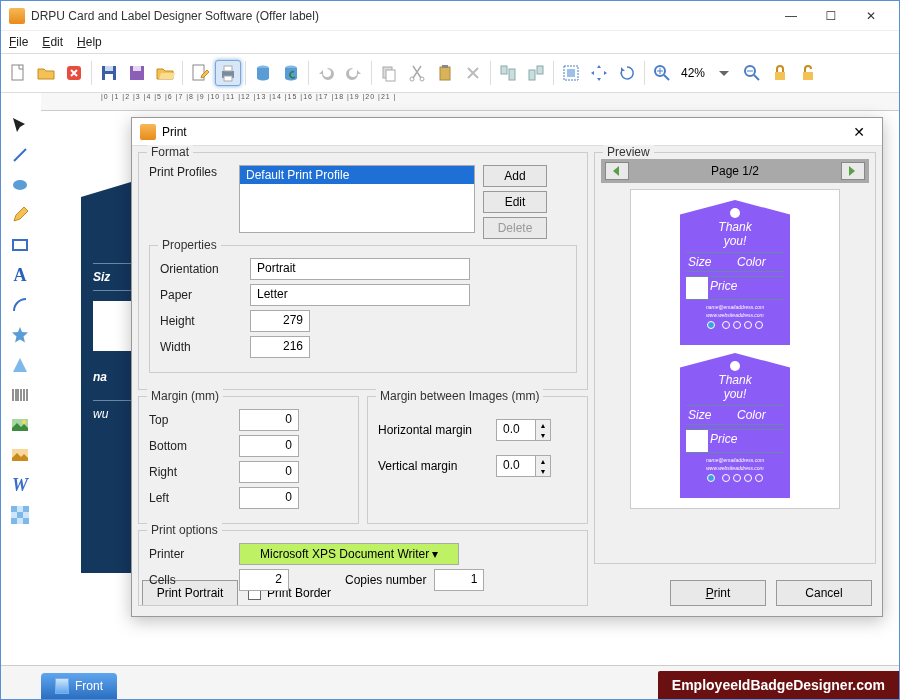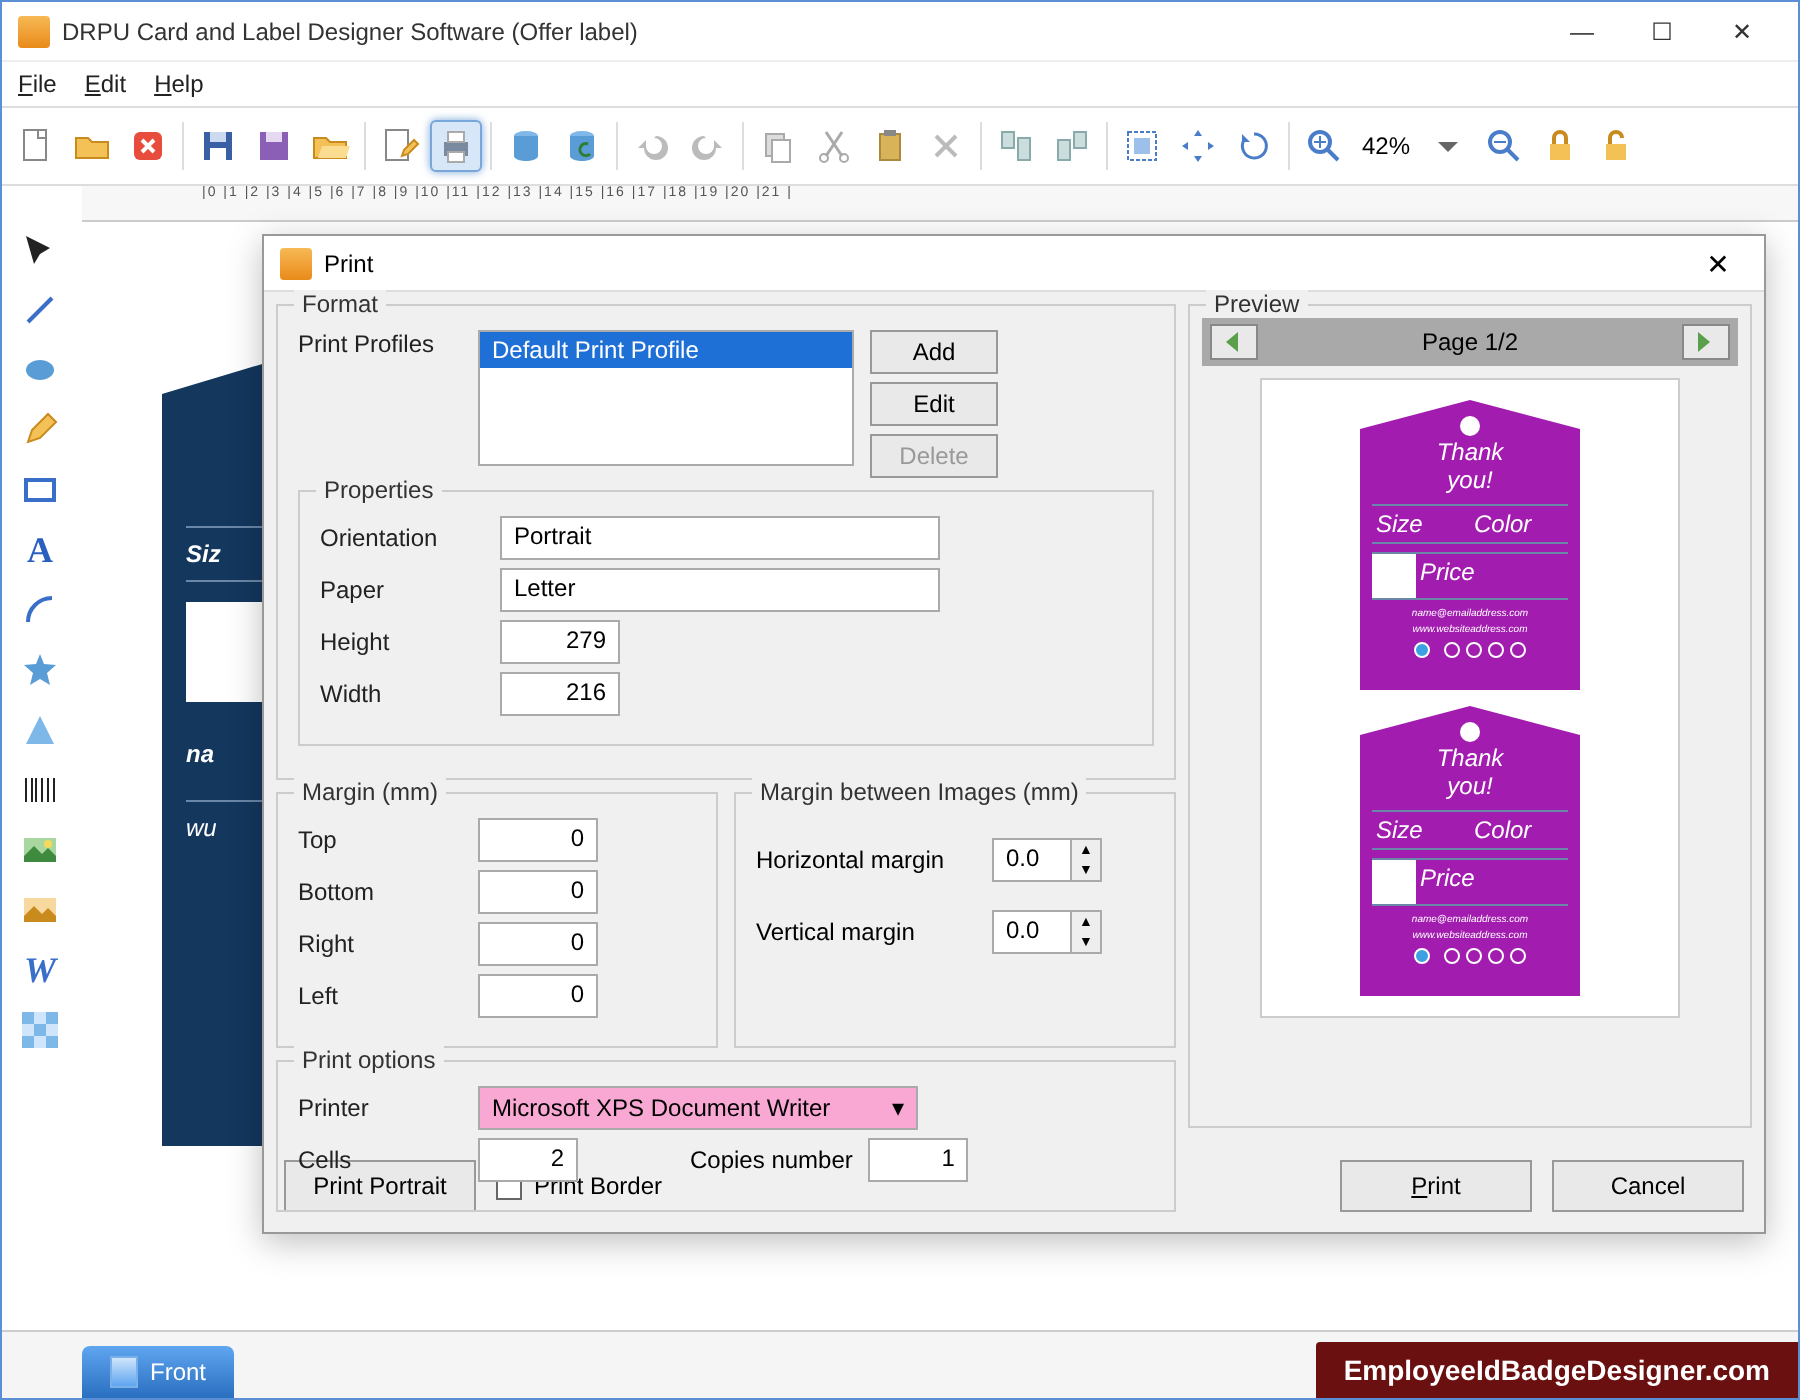--- a/index.html
+++ b/index.html
@@ -55,44 +55,44 @@
 .dialog .dlg-title .x { width: 30px; text-align: center; font-size: 14px; }
 .dialog .body { display: flex; padding: 6px; gap: 6px; height: 430px; }
 .fieldset { border: 1px solid #ccc; padding: 8px 10px 10px; position: relative; margin-bottom: 6px; }
 .fieldset > .legend { position: absolute; top: -8px; left: 8px; background: #f0f0f0; padding: 0 4px; color: #333; }
 .left-col { width: 450px; }
 .right-col { flex: 1; display: flex; flex-direction: column; }
 .row { display: flex; align-items: center; margin: 4px 0; gap: 8px; }
 .lbl { width: 82px; text-align: left; color: #222; }
 .inp { border: 1px solid #aaa; background: #fff; height: 22px; padding: 2px 6px; }
 .inp.ro { text-align: right; width: 60px; }
-.listbox { border: 1px solid #aaa; background: #fff; width: 188px; height: 68px; }
+.listbox { border: 1px solid #aaa; background: #fff; width: 236px; height: 68px; }
 .listbox .sel { background: #1e6fd6; color: #fff; padding: 2px 6px; }
 .btn { border: 1px solid #999; background: #e9e9e9; padding: 3px 12px; width: 64px; text-align: center; }
 .btn.disabled { color: #999; }
 .btn.wide { width: 96px; padding: 5px 0; }
-.select { border: 1px solid #aaa; background: #f9a8d4; height: 22px; padding: 2px 6px; width: 220px; display: flex; justify-content: space-between; align-items: center; }
+.select { border: 1px solid #aaa; background: #bef264; height: 22px; padding: 2px 20px; width: 220px; display: flex; justify-content: space-between; align-items: center; }
 .spin { display: flex; align-items: center; }
 .spin .inp { width: 40px; }
 .spin .ar { display: flex; flex-direction: column; border: 1px solid #aaa; border-left: none; }
 .spin .ar div { width: 14px; height: 10px; font-size: 7px; display: flex; align-items: center; justify-content: center; background: #eee; }
 .two-cols { display: flex; gap: 8px; }
 .two-cols .fieldset { flex: 1; }
 .dlg-footer { display: flex; align-items: center; padding: 4px 10px; gap: 10px; }
 .dlg-footer .spacer { flex: 1; }
 .chk { width: 13px; height: 13px; border: 1px solid #666; background: #fff; display: inline-block; margin-right: 6px; vertical-align: middle; }
 
 
 .preview-box { border: 1px solid #ccc; flex: 1; background: #f0f0f0; padding: 6px; position: relative; }
 .preview-nav { height: 24px; background: #a9a9a9; display: flex; align-items: center; justify-content: center; color: #000000; position: relative; }
 .preview-nav .navbtn { position: absolute; width: 24px; height: 18px; background: #e9e9e9; border: 1px solid #888; display: flex; align-items: center; justify-content: center; }
 .preview-nav .navbtn.l { left: 4px; }
 .preview-nav .navbtn.r { right: 4px; }
 .page { background: #fff; margin: 6px auto; width: 210px; height: 320px; border: 1px solid #ccc; padding: 10px 0; display: flex; flex-direction: column; align-items: center; gap: 8px; }
-.tag { width: 110px; height: 145px; background: #a21caf; color: #fff; padding: 6px; position: relative; clip-path: polygon(0 10%, 50% 0, 100% 10%, 100% 100%, 0 100%); }
+.tag { width: 110px; height: 145px; background: #8b5cf6; color: #fff; padding: 6px; position: relative; clip-path: polygon(0 10%, 50% 0, 100% 10%, 100% 100%, 0 100%); }
 .tag .hole { width: 10px; height: 10px; background: #fff; border-radius: 50%; margin: 2px auto 2px; }
 .tag .ty { font-family: serif; font-style: italic; text-align: center; font-size: 14px; line-height: 1; }
 .tag .grid { display: flex; border-top: 1px solid #6a87a7; border-bottom: 1px solid #6a87a7; margin: 4px 0; font-size: 6px; }
 .tag .grid > div { flex: 1; padding: 2px; font-style: italic; }
 .tag .grid .q { width: 22px; height: 22px; background: #fff; flex: none; }
 .tag .sm { font-size: 5px; font-style: italic; text-align: center; margin: 2px 0; }
 .tag .icons { display: flex; justify-content: center; gap: 3px; margin-top: 3px; }
 .tag .icons span { width: 8px; height: 8px; border: 1px solid #fff; border-radius: 50%; }
 .tag .shirt { width: 14px; height: 12px; background: #3da0e3; margin-right: 4px; display: inline-block; }
 </style>

